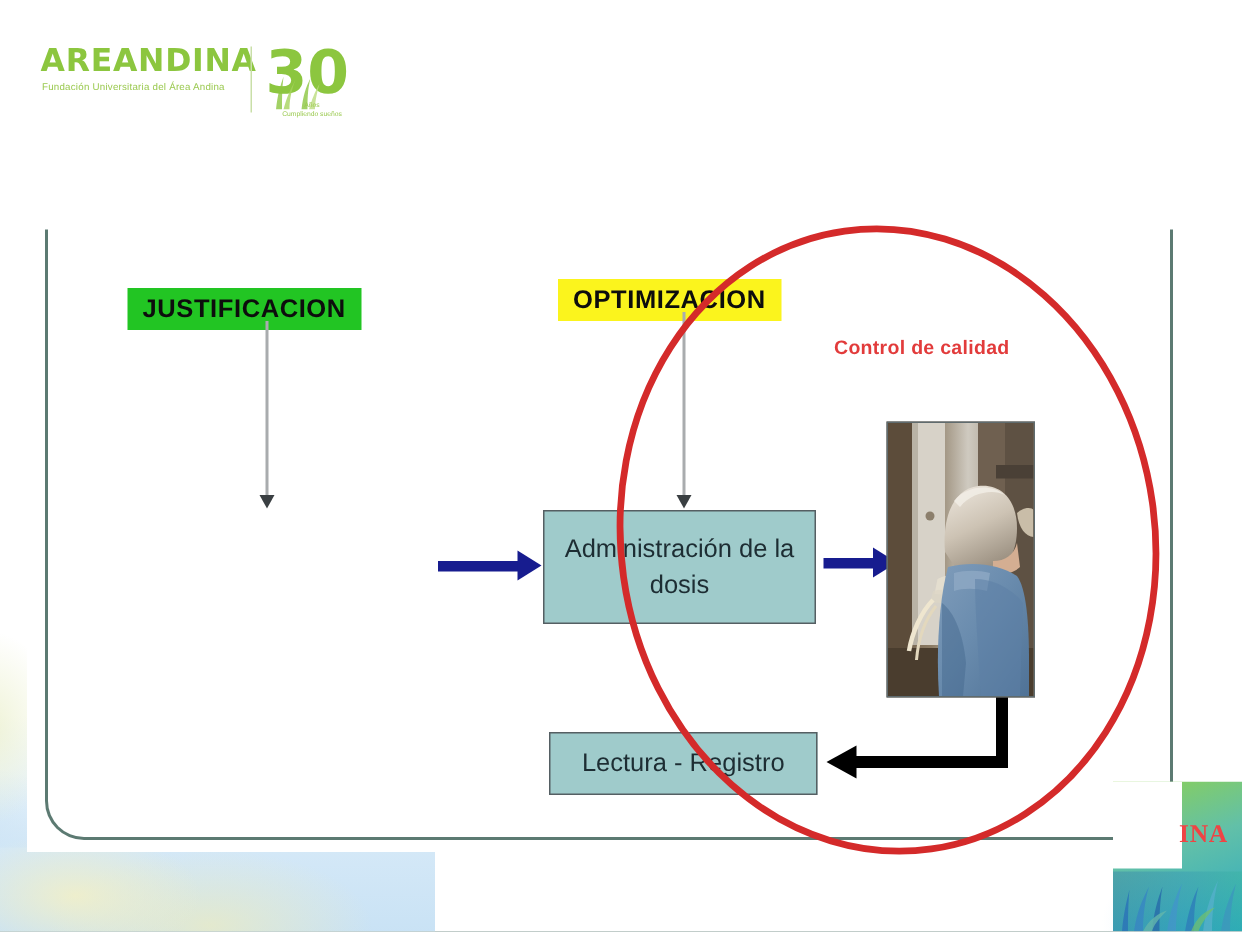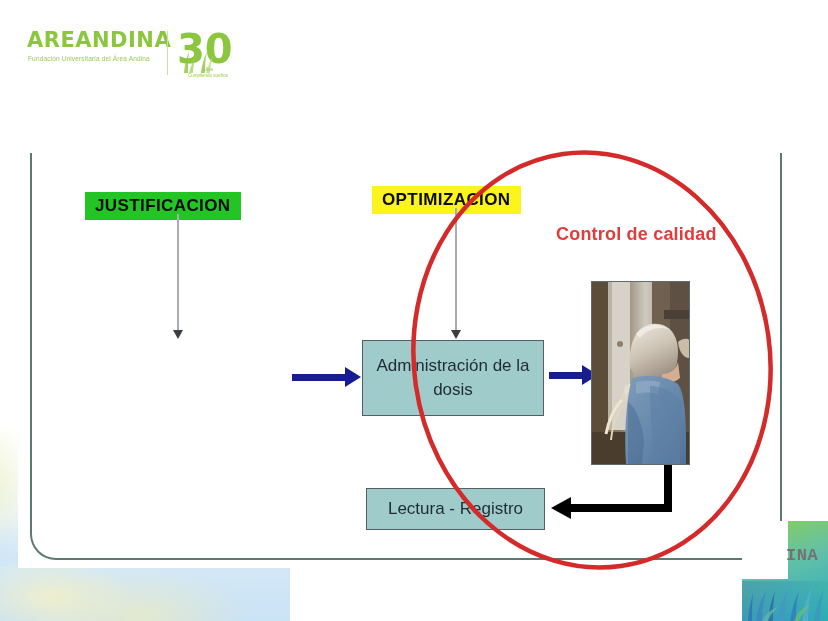--- a/index.html
+++ b/index.html
@@ -92,21 +92,21 @@
     letter-spacing:.4px;text-align:center;
     padding:4px 10px 5px 10px;white-space:nowrap;
     line-height:19px;
   }
   .hl-green{left:85px;top:192px;background:#22c523;}
   .hl-yellow{left:372px;top:186px;background:#fbf41d;}
 
   .red-title{
     position:absolute;left:556px;top:224px;
     font-family:"Liberation Sans", sans-serif;
-    font-weight:700;font-size:18px;color:#e23b3b;
+    font-weight:700;font-size:13px;color:#e23b3b;
     letter-spacing:.2px;white-space:nowrap;
   }
 
   
   .pbox{
     position:absolute;box-sizing:border-box;
     background:#9fcbcb;border:1.5px solid #555f63;
     display:flex;align-items:center;justify-content:center;text-align:center;
     font-family:"Liberation Sans", sans-serif;
     font-size:17px;color:#1d2d33;line-height:24px;
@@ -167,22 +167,22 @@
   }
   .badge-inner{
     position:absolute;left:0;top:0;width:86px;height:100px;
     background:linear-gradient(160deg,#8fd14f 0%,#62c0a8 45%,#2aa9c4 100%);
   }
   .badge-white{
     position:absolute;left:0;top:0;width:46px;height:58px;background:#fff;
   }
   .badge-txt{
     position:absolute;left:44px;top:25px;
-    font-family:Liberation Mono, monospace;font-weight:700;font-size:17px;
-    color:#737373;letter-spacing:.5px;text-align:right;
+    font-family:Liberation Serif, serif;font-weight:700;font-size:17px;
+    color:#ef4444;letter-spacing:.5px;text-align:right;
   }
   .badge-dark{
     position:absolute;left:0;bottom:0;width:86px;height:40px;
     background:linear-gradient(90deg,#2b6fa8 0%,#2f8fb5 55%,#35b39a 100%);
   }
 </style>
 </head>
 <body>
 
 <div id="slide">

